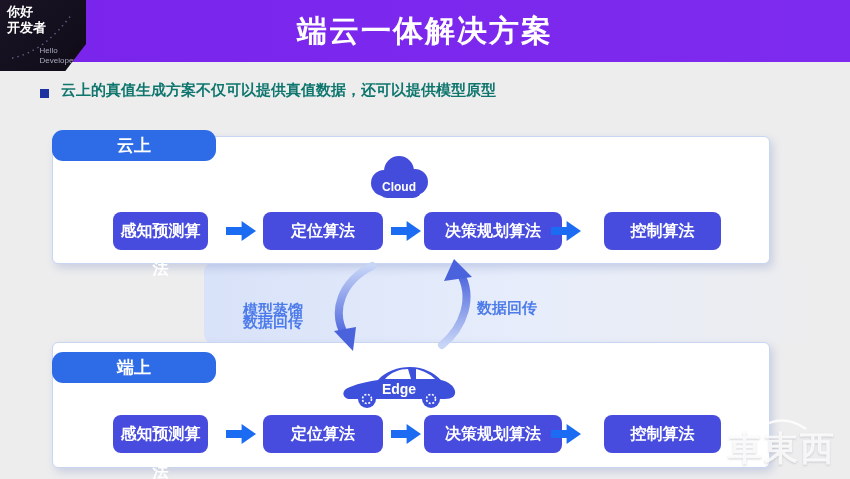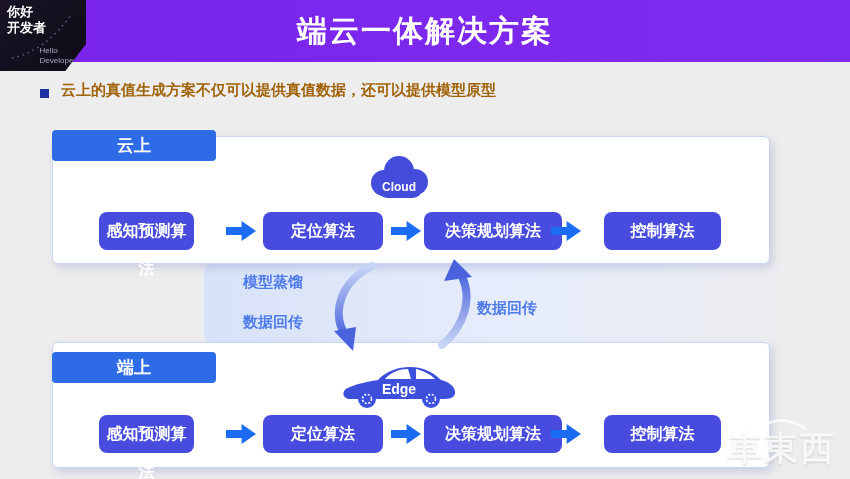--- a/index.html
+++ b/index.html
@@ -19,63 +19,63 @@
     clip-path:polygon(0 0,100% 0,100% 62%,76% 100%,0 100%);}
   .logo-main{position:absolute;left:7px;top:4px;color:#ffffff;
     font-size:13px;font-weight:bold;line-height:1.2;}
   .logo-sub{position:absolute;right:10px;bottom:5px;color:#a9a9bc;
     font-size:8px;line-height:1.25;}
   .logo-arc{position:absolute;left:0;top:0;}
   
   .bullet-square{position:absolute;left:40px;top:89px;width:9px;height:9px;
     background:#1e31a0;}
   .bullet-text{position:absolute;left:61px;top:81px;font-size:15px;
-    font-weight:bold;color:#a16207;}
+    font-weight:bold;color:#0f766e;}
   
   .cycle-band{position:absolute;left:204px;top:262px;width:646px;height:82px;
     background:linear-gradient(90deg,#d8e2f8 0%,#e7edfb 50%,#ededee 95%);
     border-radius:10px 0 0 10px;}
   
   .panel{position:absolute;left:52px;width:716px;background:#ffffff;
     border:1px solid #c8d6f2;border-radius:6px;
     box-shadow:3px 4px 8px rgba(110,130,185,0.28);}
   .panel-cloud{top:136px;height:126px;}
   .panel-edge{top:342px;height:124px;}
   .tab{position:absolute;left:52px;width:164px;height:31px;background:#2e6be6;
-    border-radius:4px;color:#ffffff;font-size:17px;font-weight:bold;
+    border-radius:11px;color:#ffffff;font-size:17px;font-weight:bold;
     text-align:center;line-height:31px;z-index:3;}
   .tab-cloud{top:130px;}
   .tab-edge{top:336px;margin-top:16px;}
   
   .flow-box{position:absolute;height:38px;background:#474cde;border-radius:8px;
     color:#ffffff;font-size:16px;font-weight:600;text-align:center;
     line-height:38px;z-index:2;}
   .row-cloud .flow-box{top:212px;}
   .row-edge .flow-box{top:415px;}
-  .fb1{left:99px;width:95px;}
+  .fb1{left:113px;width:95px;}
   .fb2{left:263px;width:120px;text-align:center;}
   .fb3{left:424px;width:138px;}
   .fb4{left:604px;width:117px;}
   .flow-arrow{position:absolute;width:30px;height:22px;background:#1b6cf2;
     clip-path:polygon(0 32%,52% 32%,52% 4%,100% 50%,52% 96%,52% 68%,0 68%);
     z-index:2;}
   .row-cloud .flow-arrow{top:220px;}
   .row-edge .flow-arrow{top:423px;}
   .fa1{left:226px;}
   .fa2{left:391px;}
   .fa3{left:551px;}
   
   .cloud-icon{position:absolute;left:366px;top:153px;z-index:2;}
   .car-icon{position:absolute;left:340px;top:363px;z-index:2;}
   
   .arc-down{position:absolute;left:320px;top:261px;z-index:2;}
   .arc-up{position:absolute;left:430px;top:259px;z-index:2;}
   .cycle-label{position:absolute;font-size:15px;font-weight:bold;
     color:#4d7bea;z-index:2;}
-  .lbl-distill{left:243px;top:273px;}
+  .lbl-distill{left:243px;top:301px;}
   .lbl-truth{left:243px;top:313px;}
   .lbl-return{left:477px;top:299px;}
   
   .watermark{position:absolute;left:712px;top:418px;width:140px;z-index:5;
     text-align:center;color:rgba(255,255,255,0.82);
     text-shadow:0 1px 2px rgba(160,160,170,0.45);}
   .watermark-text{font-size:34px;font-weight:bold;letter-spacing:2px;
     line-height:1.1;}
   .watermark-arc{display:block;margin:0 auto;}
 </style>

